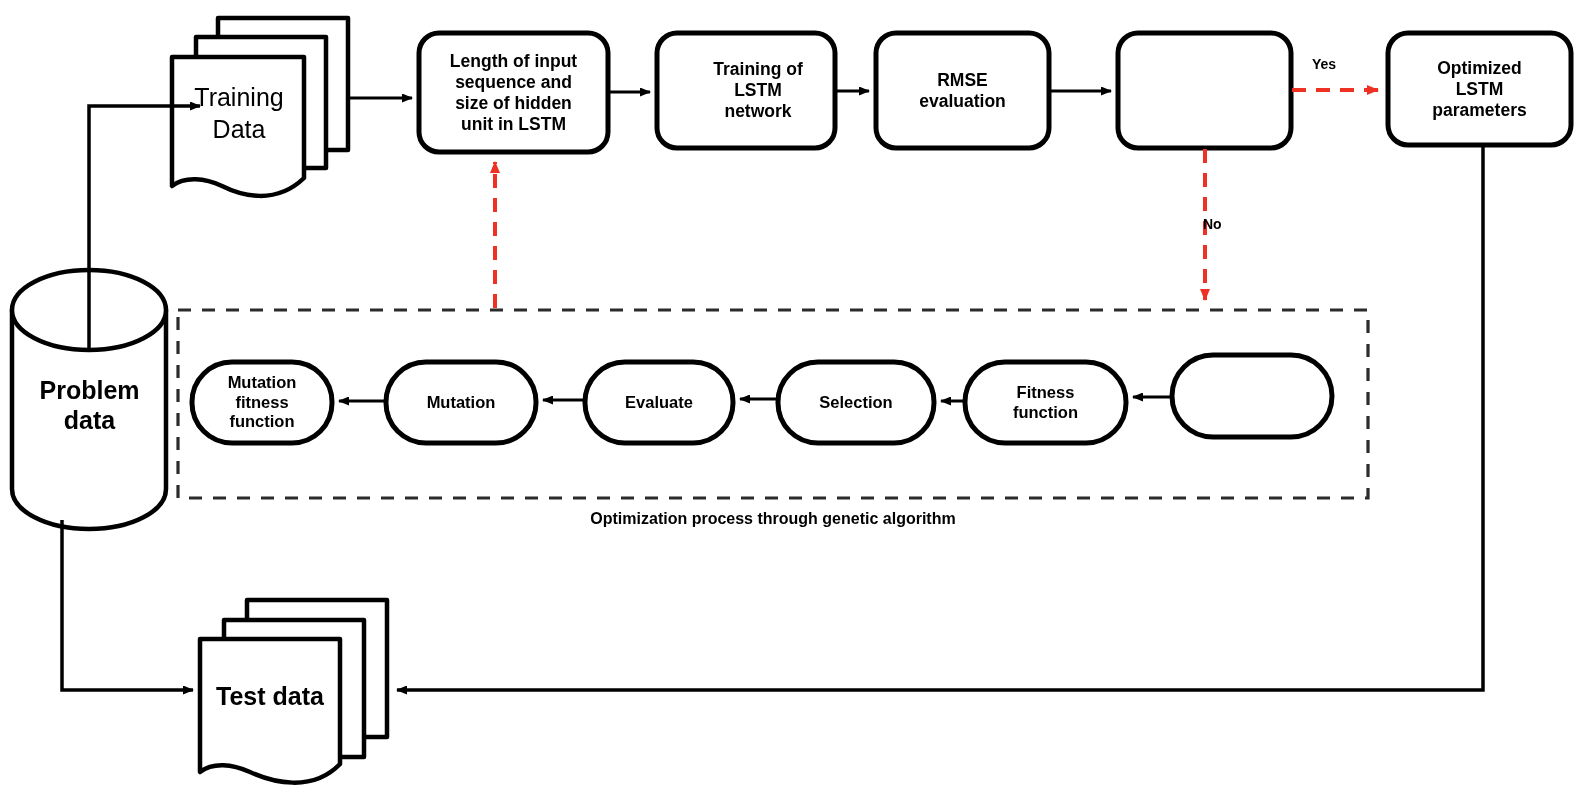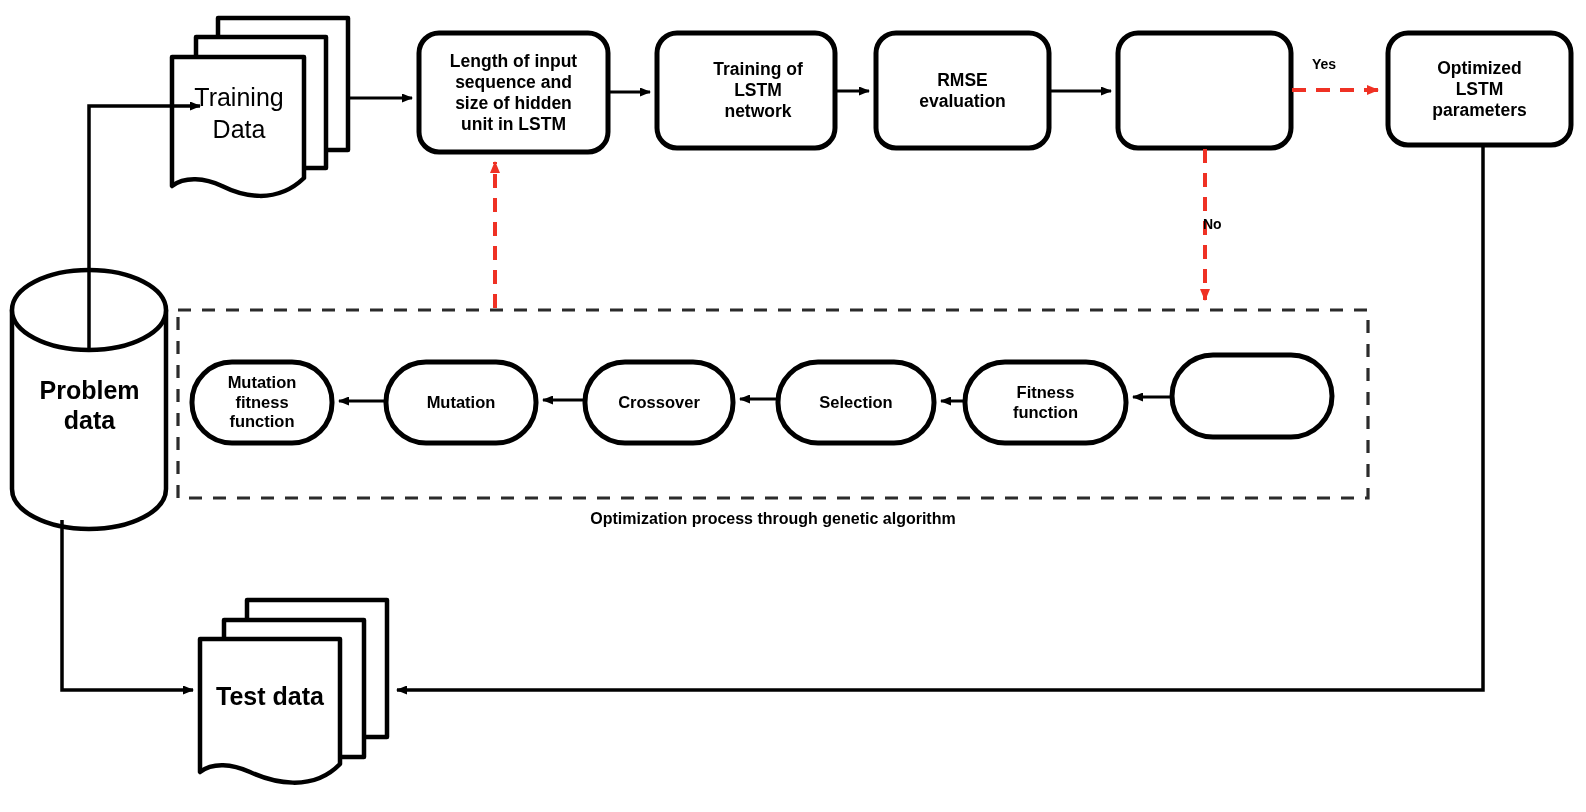--- a/index.html
+++ b/index.html
@@ -188,21 +188,21 @@
   <div class="box-text sz-17" style="left:878px; top:35px; width:169px; height:111px;">RMSE
 evaluation</div>
   <div class="box-text sz-17" style="left:1390px; top:35px; width:179px; height:108px;">Optimized
 LSTM
 parameters</div>
 
   <div class="box-text sz-16" style="left:194px; top:364px; width:136px; height:77px;">Mutation
 fitness
 function</div>
   <div class="box-text sz-16" style="left:388px; top:364px; width:146px; height:78px;">Mutation</div>
-  <div class="box-text sz-16" style="left:587px; top:364px; width:144px; height:77px;">Crossover</div>
+  <div class="box-text sz-16" style="left:587px; top:364px; width:144px; height:77px;">Evaluate</div>
   <div class="box-text sz-16" style="left:780px; top:364px; width:152px; height:77px;">Selection</div>
   <div class="box-text sz-16" style="left:967px; top:364px; width:157px; height:77px;">Fitness
 function</div>
 
   <div class="lbl lbl-bold sz-19" style="left:1296px; top:56px; width:56px;">Yes</div>
   <div class="lbl lbl-bold sz-19" style="left:1203px; top:216px; width:44px; text-align:left;">No</div>
 
   <div class="lbl lbl-bold sz-22" style="left:178px; top:510px; width:1190px;">Optimization process through genetic algorithm</div>
 
 </div>

